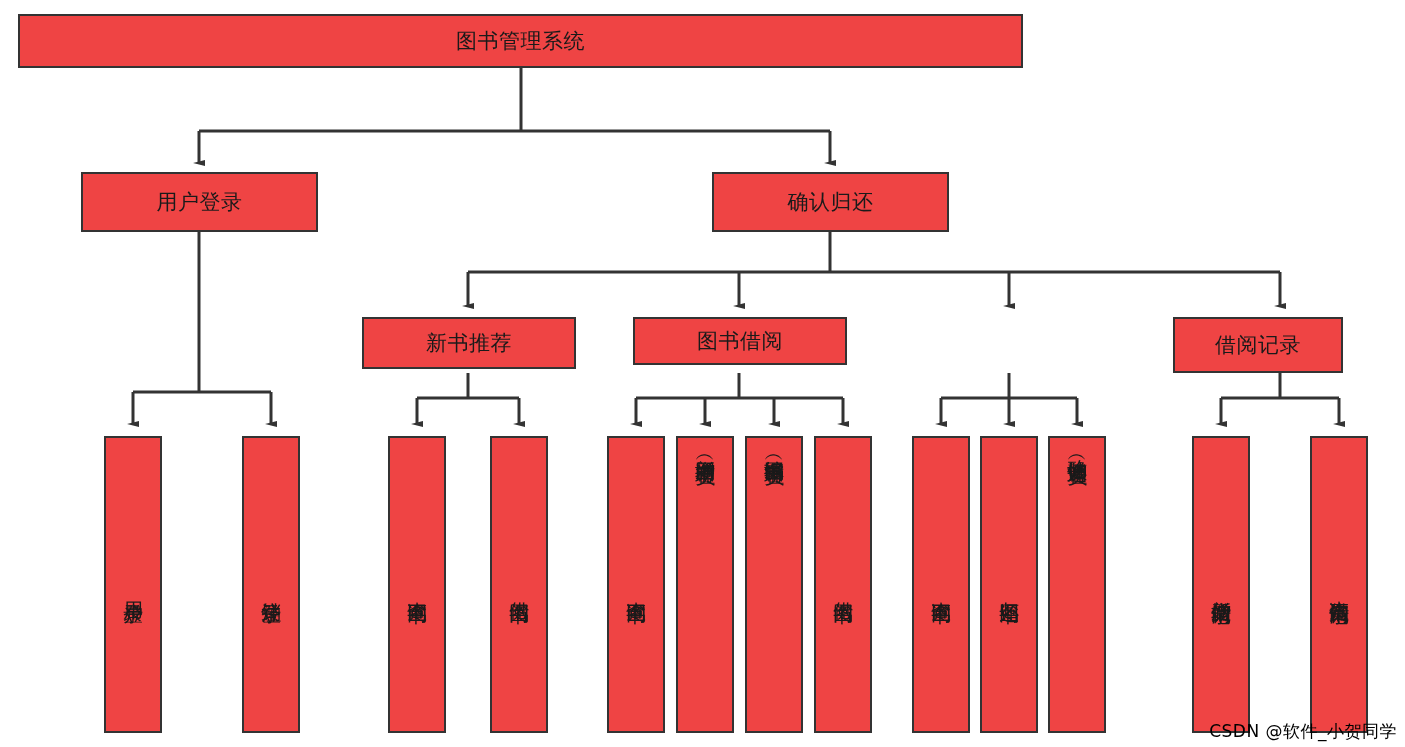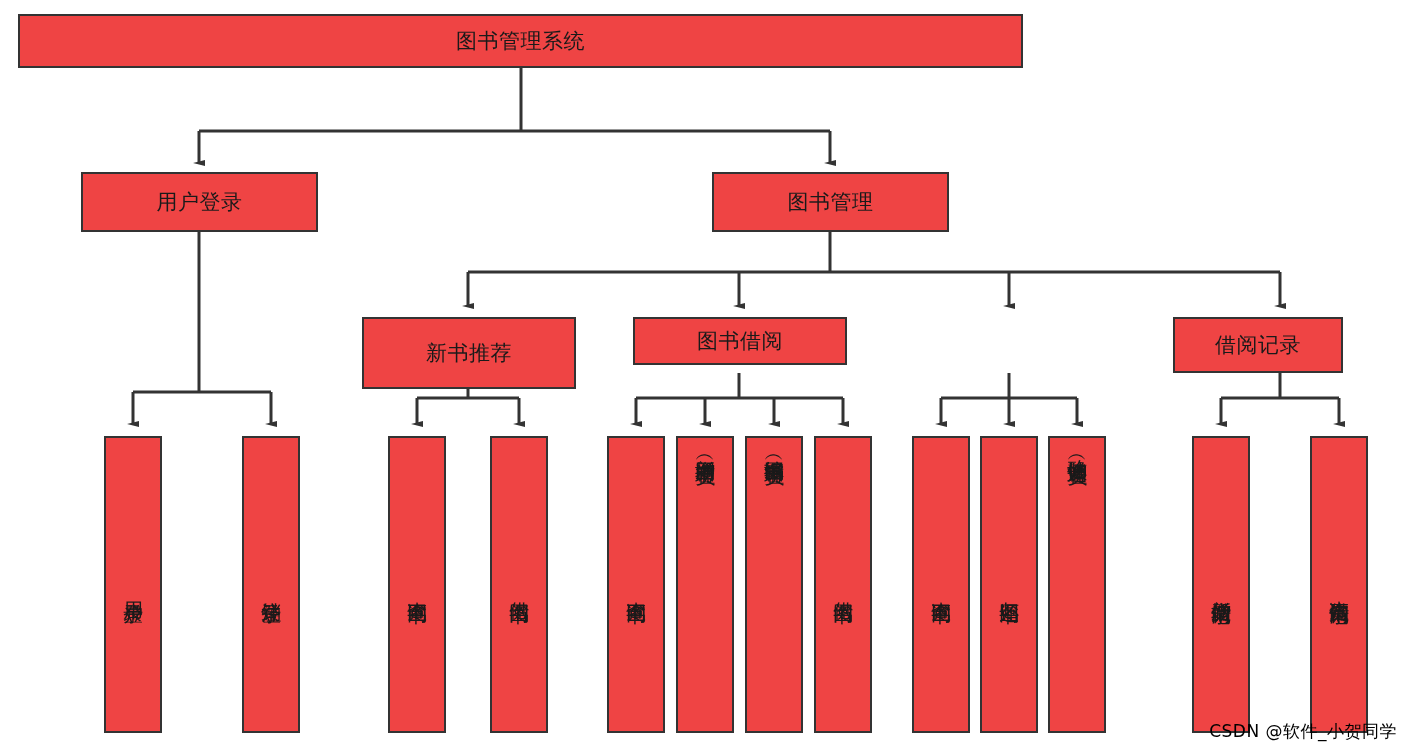--- a/index.html
+++ b/index.html
@@ -130,24 +130,24 @@
   </svg>
 
   <div class="node-box horiz" style="left:18px; top:14px; width:1005px; height:54px;">
     <span class="node-label">图书管理系统</span>
   </div>
 
   <div class="node-box horiz" style="left:81px; top:172px; width:237px; height:60px;">
     <span class="node-label">用户登录</span>
   </div>
   <div class="node-box horiz" style="left:712px; top:172px; width:237px; height:60px;">
-    <span class="node-label">图书管理</span>
-  </div>
-
-  <div class="node-box horiz" style="left:362px; top:317px; width:214px; height:72px;">
+    <span class="node-label">确认归还</span>
+  </div>
+
+  <div class="node-box horiz" style="left:362px; top:317px; width:214px; height:52px;">
     <span class="node-label">新书推荐</span>
   </div>
   <div class="node-box horiz" style="left:633px; top:317px; width:214px; height:48px;">
     <span class="node-label">图书借阅</span>
   </div>
   <div class="node-box horiz" style="left:1173px; top:317px; width:170px; height:56px;">
     <span class="node-label">借阅记录</span>
   </div>
 
   <div class="node-box vert centered" style="left:104px; top:436px; width:58px; height:297px;">

